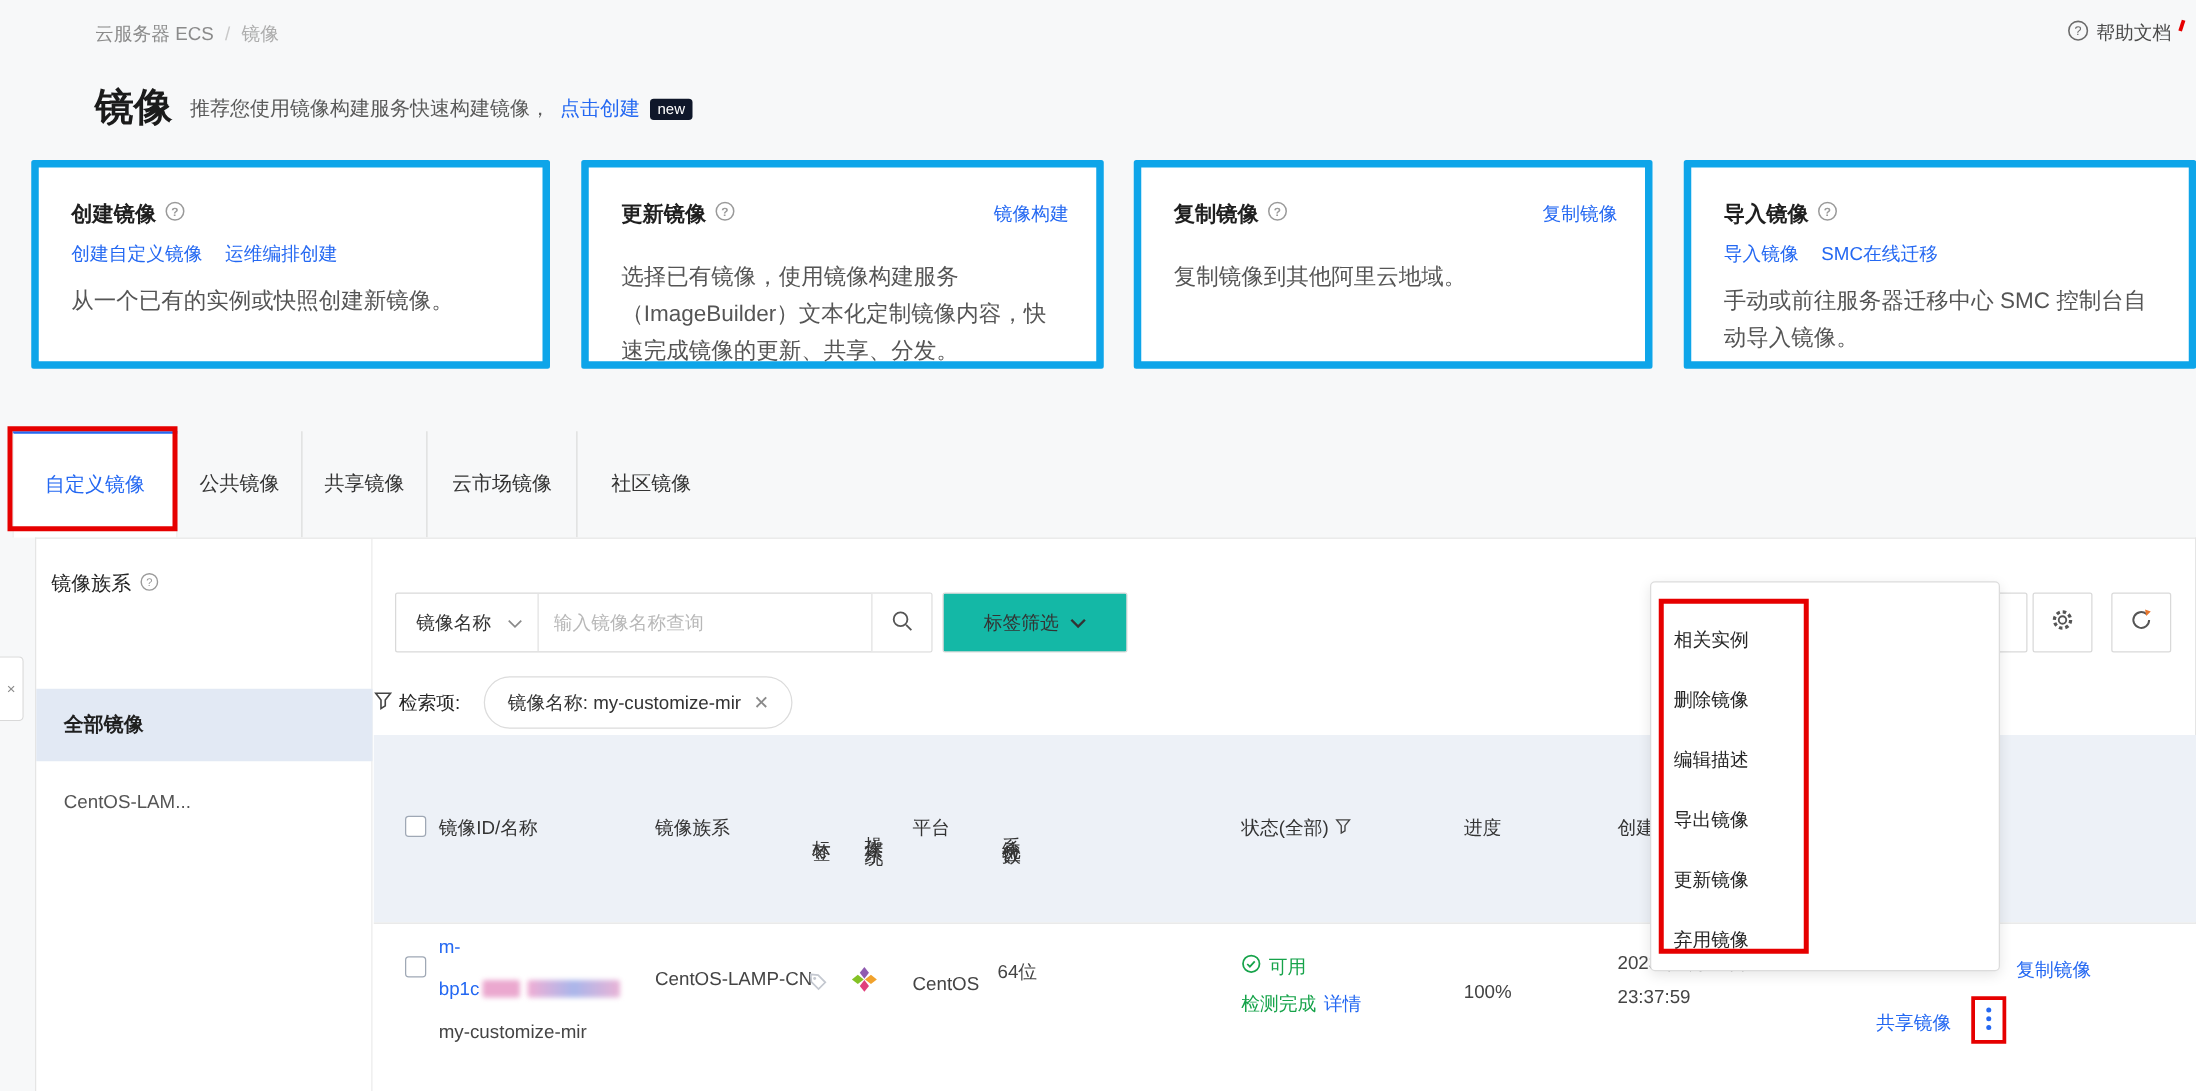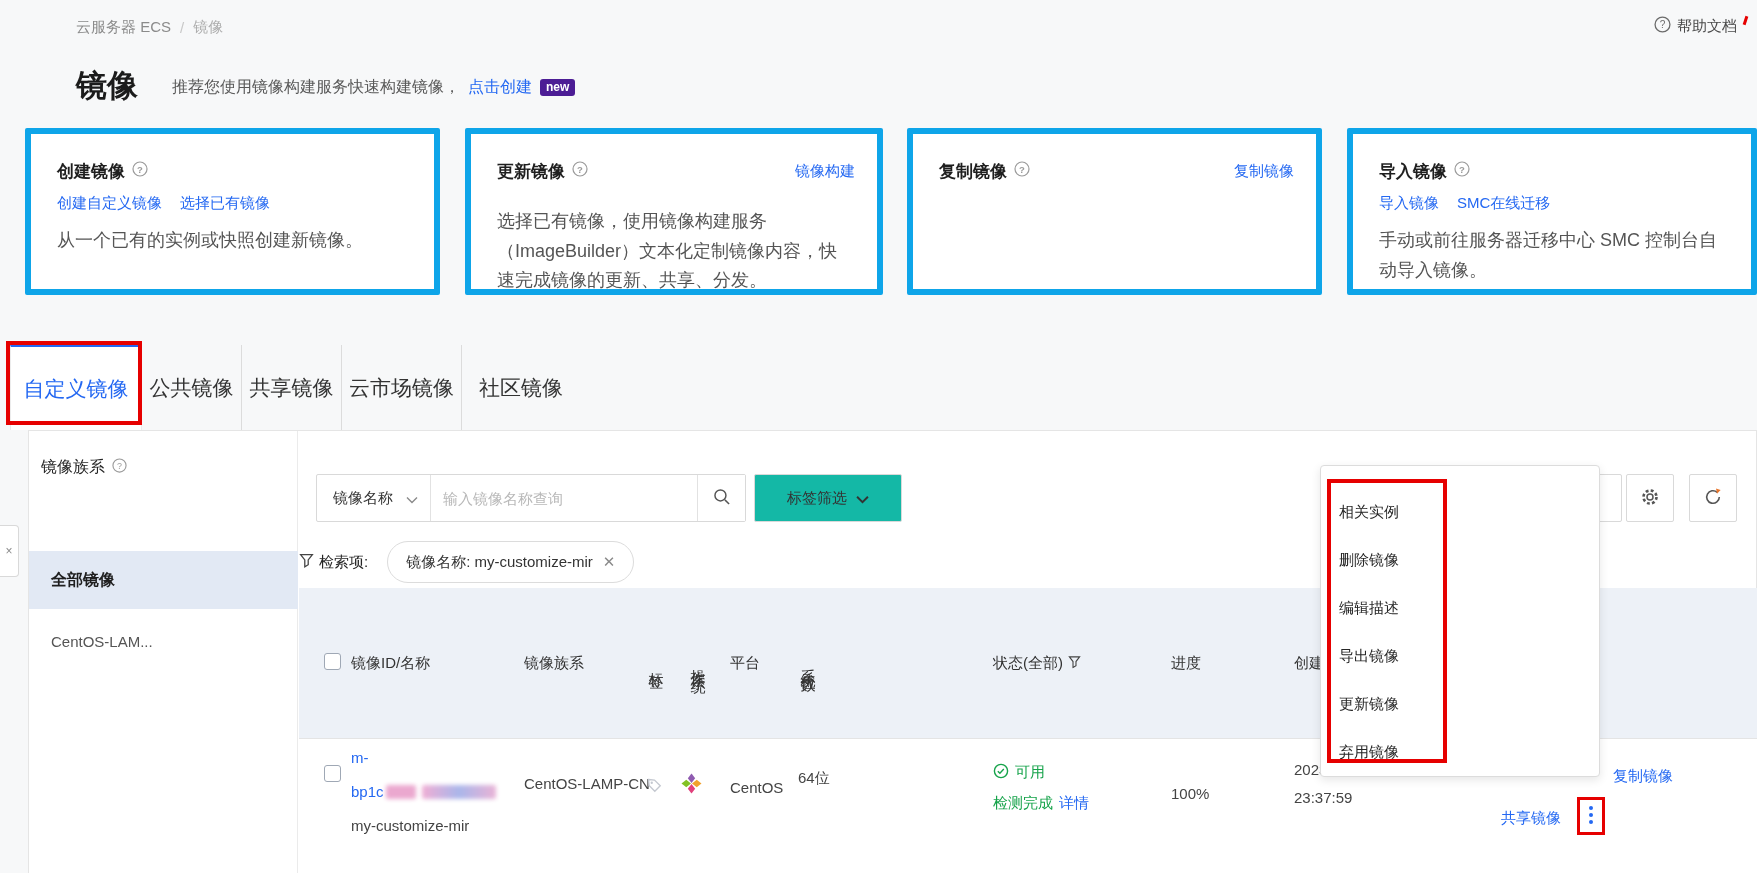--- a/index.html
+++ b/index.html
@@ -15,34 +15,34 @@
   
   .crumbs{ left:76px; top:18px; font-size:15px; color:#8b8b8b; display:flex; gap:9px; align-items:center;}
   .crumbs .sep{ color:#c8c8c8; }
   .crumbs .cur{ color:#adadad; }
   .help{ right:10px; top:16px; display:flex; align-items:center; gap:6px; color:#4a4a4a; font-size:15px; cursor:pointer;}
   .red-tick{ width:3px; height:9px; background:#e60000; transform:rotate(18deg); margin-left:1px; align-self:flex-start;}
 
   
   .title-row{ left:76px; top:70px; display:flex; align-items:flex-end; gap:14px; }
   .page-title{ font-size:31px; font-weight:bold; color:#1b1b1b; line-height:1; }
-  .subtitle{ font-size:16px; color:#595959; padding-bottom:3px; display:flex; align-items:center; gap:8px;margin-left:20px;}
-  .badge-new{ background:#4c1d95; color:#fff; font-size:12px; font-weight:bold; border-radius:3px; padding:2px 6px 3px; line-height:1;}
+  .subtitle{ font-size:16px; color:#595959; padding-bottom:3px; display:flex; align-items:center; gap:8px;}
+  .badge-new{ background:#0f172a; color:#fff; font-size:12px; font-weight:normal; border-radius:3px; padding:2px 6px 3px; line-height:1;}
 
   
   .card{ top:128px; height:167px; background:#fff; border:6px solid #0ea5e9; border-radius:2px; padding:26px 22px 0 26px;}
   .card-title{ font-size:17px; font-weight:bold; color:#1f1f1f; display:flex; align-items:center; gap:7px;}
   .card-corner{ position:absolute; top:28px; right:22px; font-size:15px;}
   .card-links{ margin-top:11px; font-size:15px; display:flex; gap:18px;}
   .card-desc{ margin-top:13px; font-size:18px; color:#555; line-height:1.65;}
   .card-desc.solo{ margin-top:24px; }
 
   
   .tabs{ left:10px; top:345px; height:85px; display:flex; }
-  .tab{ height:100%; display:flex; align-items:center; justify-content:center; font-size:21px; color:#333; cursor:pointer; background:transparent;}
+  .tab{ height:100%; display:flex; align-items:center; justify-content:center; font-size:16px; color:#333; cursor:pointer; background:transparent;}
   .tab.mid{ border-right:1px solid #dcdcdc; }
   .tab.active{ background:#fff; color:#2468f2; border-top:2px solid #2468f2; border-left:1px solid #ececec; border-right:1px solid #ececec;}
   .annot{ border:4px solid #e60000; z-index:60; pointer-events:none; }
 
   
   .panel{ left:28px; top:430px; width:1729px; height:443px; background:#fff; border:1px solid #e5e5e5; border-bottom:none;}
   .sidebar{ left:0; top:0; width:269px; height:100%; border-right:1px solid #ebebeb; }
   .fam-title{ left:12px; top:26px; font-size:16px; color:#262626; display:flex; align-items:center; gap:7px;}
   .fam-search{ left:12px; top:58px; width:246px; height:46px; }
   .fam-search input{ width:100%; height:100%; border:1px solid #d9d9d9; border-radius:2px; padding:0 8px 0 38px; font-size:15px; color:#333; outline:none; background:#fff;}
@@ -121,21 +121,21 @@
   <div class="abs card" style="left:25px;width:415px;">
     <div class="card-title">
       <span>创建镜像</span>
       <span><svg width="16" height="16" viewBox="0 0 16 16">
             <circle cx="8" cy="8" r="7" fill="none" stroke="#9a9a9a" stroke-width="1.2"></circle>
             <text x="8" y="11.6" font-size="9.5" text-anchor="middle" fill="#9a9a9a">?</text>
           </svg></span>
     </div>
     <div class="card-links">
       <span class="link">创建自定义镜像</span>
-      <span class="link">选择已有镜像</span>
+      <span class="link">运维编排创建</span>
     </div>
     <div class="card-desc">从一个已有的实例或快照创建新镜像。</div>
   </div>
 
   <div class="abs card" style="left:465px;width:418px;">
     <div class="card-title">
       <span>更新镜像</span>
       <span><svg width="16" height="16" viewBox="0 0 16 16">
             <circle cx="8" cy="8" r="7" fill="none" stroke="#9a9a9a" stroke-width="1.2"></circle>
             <text x="8" y="11.6" font-size="9.5" text-anchor="middle" fill="#9a9a9a">?</text>
@@ -147,20 +147,21 @@
 
   <div class="abs card" style="left:907px;width:415px;">
     <div class="card-title">
       <span>复制镜像</span>
       <span><svg width="16" height="16" viewBox="0 0 16 16">
             <circle cx="8" cy="8" r="7" fill="none" stroke="#9a9a9a" stroke-width="1.2"></circle>
             <text x="8" y="11.6" font-size="9.5" text-anchor="middle" fill="#9a9a9a">?</text>
           </svg></span>
     </div>
     <span class="card-corner link">复制镜像</span>
+    <div class="card-desc solo">复制镜像到其他阿里云地域。</div>
   </div>
 
   <div class="abs card" style="left:1347px;width:410px;">
     <div class="card-title">
       <span>导入镜像</span>
       <span><svg width="16" height="16" viewBox="0 0 16 16">
             <circle cx="8" cy="8" r="7" fill="none" stroke="#9a9a9a" stroke-width="1.2"></circle>
             <text x="8" y="11.6" font-size="9.5" text-anchor="middle" fill="#9a9a9a">?</text>
           </svg></span>
     </div>

